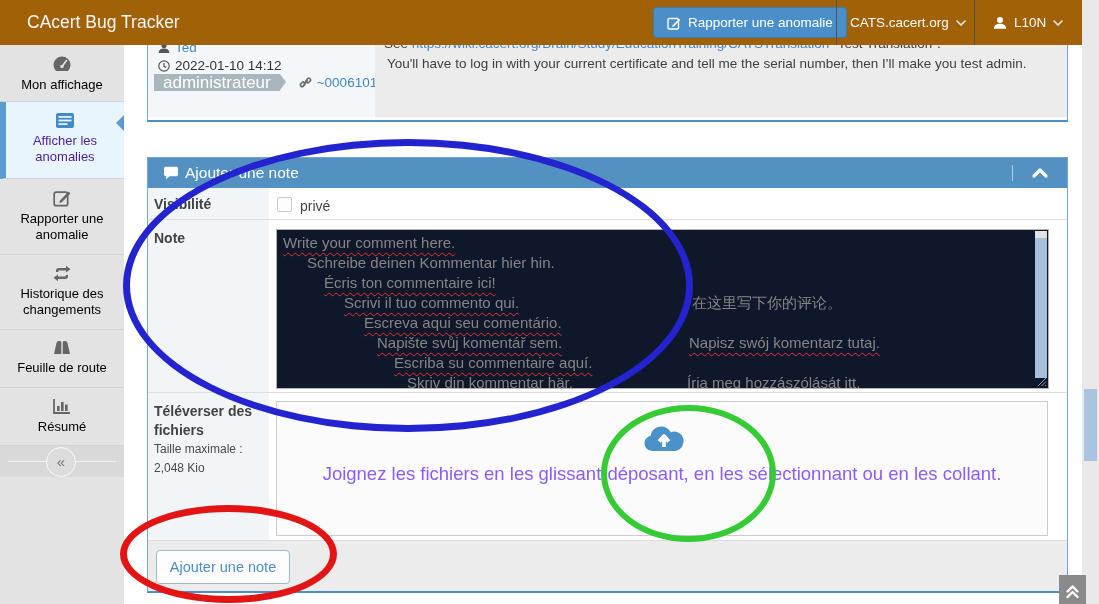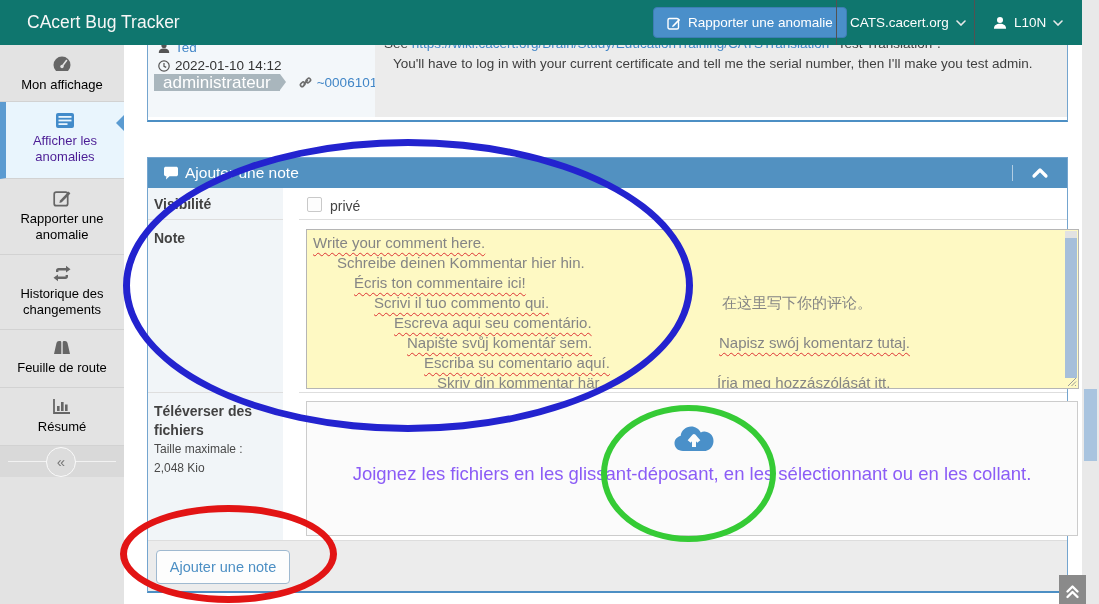--- a/index.html
+++ b/index.html
@@ -1,21 +1,21 @@
 <!DOCTYPE html>
 <html><head>
 <meta charset="utf-8">
 <style>
   html,body{margin:0;padding:0;background:#fff;}
   *{box-sizing:border-box;}
   #app{position:relative;width:1099px;height:604px;overflow:hidden;
        font-family:"Liberation Sans", sans-serif;background:#fff;}
 
   
-  .navbar{position:absolute;left:0;top:0;width:1082px;height:45px;background:#0f766e;z-index:100;}
+  .navbar{position:absolute;left:0;top:0;width:1082px;height:45px;background:#a16207;z-index:100;}
   .nav-title{position:absolute;left:27px;top:0;line-height:45px;font-size:17.5px;color:#f7f7f7;}
   .report-btn{position:absolute;left:653px;top:7px;height:31px;padding:0 13px;border:1px solid #3e7db4;
       border-radius:4px;background:#4a8fca;color:#fff;font-size:13.5px;display:flex;align-items:center;gap:7px;cursor:pointer;}
   .nav-sep{position:absolute;top:0;width:1px;height:45px;background:#525252;}
   .nav-menu{position:absolute;top:0;height:45px;display:flex;align-items:center;gap:7px;color:#fdfdfd;font-size:13.5px;cursor:pointer;}
   .chev-down{width:10px;height:6px;}
 
   
   .pg-track{position:absolute;left:1082px;top:0;width:17px;height:604px;background:#e9e9e9;}
   .pg-thumb{position:absolute;left:2px;top:389px;width:13px;height:72px;background:#a9c4df;}
@@ -45,26 +45,26 @@
   .badge::after{content:"";position:absolute;right:-6px;top:0;width:0;height:0;
          border-top:8.5px solid transparent;border-bottom:8.5px solid transparent;border-left:6px solid #a9b6bd;}
   .p1-text{position:absolute;font-size:13.5px;color:#3f3f3f;white-space:nowrap;}
 
   .p2-header{position:absolute;left:0;top:0;right:0;height:30px;background:#5291c1;color:#fff;}
   .p2-title{position:absolute;left:37px;top:0;line-height:30px;font-size:15.5px;}
   .hdr-sep{position:absolute;right:54px;top:7px;width:1px;height:16px;background:rgba(255,255,255,.55);}
   .hdr-collapse{position:absolute;right:12px;top:4px;width:30px;height:22px;cursor:pointer;color:#fff;}
 
   .row-label{position:absolute;left:0;width:135px;background:#f1f5f8;border-bottom:1px solid #dedede;}
-  .row-content{position:absolute;left:151px;right:0;background:#fff;border-bottom:1px solid #dedede;}
+  .row-content{position:absolute;left:121px;right:0;background:#fff;border-bottom:1px solid #dedede;}
   .fld-label{position:absolute;left:6px;font-size:14px;font-weight:bold;color:#424242;}
   .fld-sub{position:absolute;left:6px;font-size:12px;color:#4a4a4a;}
   .checkbox{position:absolute;width:15px;height:15px;border:1px solid #c9c9c9;background:#fdfdfd;border-radius:2px;cursor:pointer;}
 
-  .txtarea{position:absolute;left:7px;top:9px;width:773px;height:160px;border:1px solid #b5b5b5;background:#fef9c3;
+  .txtarea{position:absolute;left:7px;top:9px;width:773px;height:160px;border:1px solid #b5b5b5;background:#0f172a;
            overflow:hidden;font-size:15px;color:#858585;}
   .ta-line{position:absolute;left:6px;white-space:nowrap;line-height:20px;}
   .sp{text-decoration:underline;text-decoration-style:wavy;text-decoration-color:#dd3333;
       text-decoration-thickness:1px;text-underline-offset:4px;}
   .ta-sb-track{position:absolute;right:1px;top:1px;width:12px;height:8px;background:#e2e2e2;}
   .ta-sb-thumb{position:absolute;right:1px;top:8px;width:12px;height:140px;background:#a6bfda;}
   .ta-grip{position:absolute;right:1px;bottom:1px;width:11px;height:11px;cursor:nwse-resize;}
 
   .dropzone{position:absolute;left:7px;top:8px;width:772px;height:135px;background:#fbfbfb;border:1px solid #cccccc;}
   .dz-text{position:absolute;left:15px;right:15px;top:58px;text-align:center;font-size:18.5px;
@@ -116,21 +116,21 @@
               <rect x="6.8" y="2.8" width="5" height="3.4" rx="1.7" transform="rotate(-45 9.3 4.5)"></rect>
             </g>
           </svg>
         <a class="lnk">~0006101</a>
       </div>
     </div>
     <div class="p1-right">
       <div class="p1-text" style="left:9px;top:7px;">
         <span>See </span><a class="lnk">https://wiki.cacert.org/Brain/Study/EducationTraining/CATSTranslation</a><span> "Test Translation".</span>
       </div>
-      <div class="p1-text" style="left:18px;top:27px;">You'll have to log in with your current certificate and tell me the serial number, then I'll make you test admin.</div>
+      <div class="p1-text" style="left:12px;top:27px;">You'll have to log in with your current certificate and tell me the serial number, then I'll make you test admin.</div>
     </div>
   </div>
 
   <div class="panel" style="left:147px;top:157px;width:921px;height:436px;">
     <div class="p2-header">
       <svg style="position:absolute;left:15px;top:8px;" width="16" height="15" viewBox="0 0 16 15">
           <path d="M1 2.5 C1 1.4 1.9 0.8 3 0.8 L13 0.8 C14.1 0.8 15 1.4 15 2.5 L15 8.5 C15 9.6 14.1 10.3 13 10.3 L6.5 10.3 L3 13.4 L3.4 10.3 C2.1 10.3 1 9.6 1 8.5 Z" fill="#fff"></path>
         </svg>
       <span class="p2-title">Ajouter une note</span>
       <span class="hdr-sep"></span>
@@ -153,21 +153,21 @@
       <span class="fld-label" style="top:10px;">Note</span>
     </div>
     <div class="row-content" style="top:62px;height:173px;">
       <div class="txtarea">
         <div class="ta-line" style="top:3px;padding-left:0;"><span class="sp">Write your comment here.</span></div>
         <div class="ta-line" style="top:23px;padding-left:24px;"><span>Schreibe deinen Kommentar hier hin.</span></div>
         <div class="ta-line" style="top:43px;padding-left:41px;"><span class="sp">Écris ton commentaire ici!</span></div>
         <div class="ta-line" style="top:63px;padding-left:61px;"><span class="sp">Scrivi il tuo commento qui.</span></div>
         <div class="ta-line" style="top:83px;padding-left:81px;"><span class="sp">Escreva aqui seu comentário.</span></div>
         <div class="ta-line" style="top:103px;padding-left:94px;"><span class="sp">Napište svůj komentář sem.</span></div>
-        <div class="ta-line" style="top:123px;padding-left:111px;"><span class="sp">Escriba su comentario aquí.</span></div>
+        <div class="ta-line" style="top:123px;padding-left:111px;"><span class="sp">Escriba su commentaire aquí.</span></div>
         <div class="ta-line" style="top:143px;padding-left:124px;"><span class="sp">Skriv din kommentar här.</span></div>
         <div class="ta-line" style="top:63px;left:415px;"><span>在这里写下你的评论。</span></div>
         <div class="ta-line" style="top:103px;left:412px;"><span class="sp">Napisz swój komentarz tutaj.</span></div>
         <div class="ta-line" style="top:143px;left:410px;"><span class="sp">Írja meg hozzászólását itt.</span></div>
         <div class="ta-sb-track"></div>
         <div class="ta-sb-thumb"></div>
         <svg class="ta-grip" viewBox="0 0 11 11">
             <g stroke="#9a9a9a" stroke-width="1">
               <path d="M10 2 L2 10"></path>
               <path d="M10 5.5 L5.5 10"></path>

